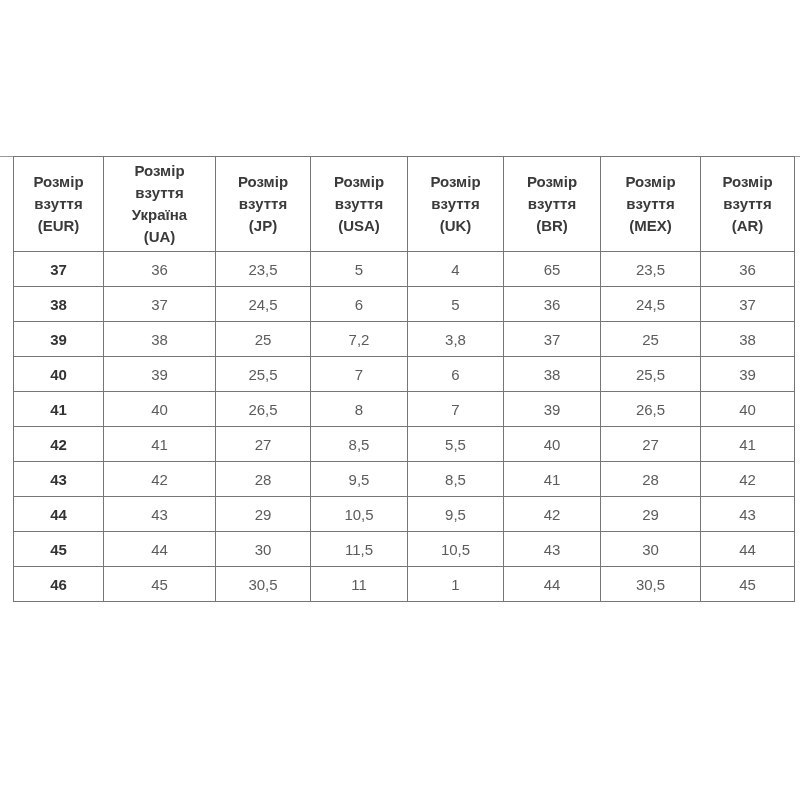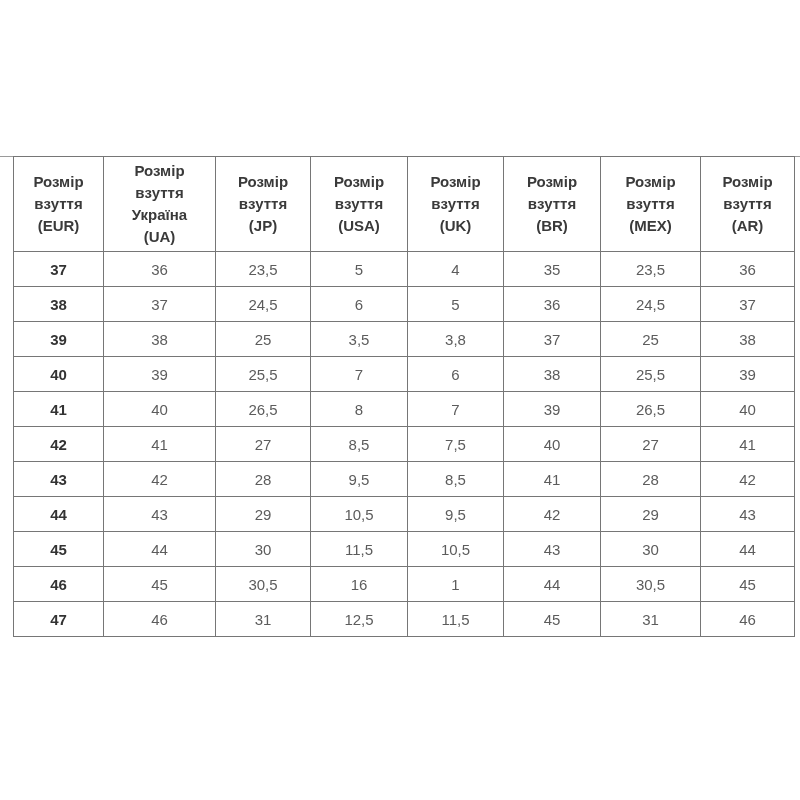--- a/index.html
+++ b/index.html
@@ -96,39 +96,39 @@
           <th scope="col">Розмір<br>взуття<br>(AR)</th>
         </tr>
     </thead>
     <tbody>
         <tr>
           <th scope="row">37</th>
           <td>36</td>
           <td>23,5</td>
           <td>5</td>
           <td>4</td>
-          <td>35</td>
+          <td>65</td>
           <td>23,5</td>
           <td>36</td>
         </tr>
         <tr>
           <th scope="row">38</th>
           <td>37</td>
           <td>24,5</td>
           <td>6</td>
           <td>5</td>
           <td>36</td>
           <td>24,5</td>
           <td>37</td>
         </tr>
         <tr>
           <th scope="row">39</th>
           <td>38</td>
           <td>25</td>
-          <td>3,5</td>
+          <td>7,2</td>
           <td>3,8</td>
           <td>37</td>
           <td>25</td>
           <td>38</td>
         </tr>
         <tr>
           <th scope="row">40</th>
           <td>39</td>
           <td>25,5</td>
           <td>7</td>
@@ -145,21 +145,21 @@
           <td>7</td>
           <td>39</td>
           <td>26,5</td>
           <td>40</td>
         </tr>
         <tr>
           <th scope="row">42</th>
           <td>41</td>
           <td>27</td>
           <td>8,5</td>
-          <td>7,5</td>
+          <td>5,5</td>
           <td>40</td>
           <td>27</td>
           <td>41</td>
         </tr>
         <tr>
           <th scope="row">43</th>
           <td>42</td>
           <td>28</td>
           <td>9,5</td>
           <td>8,5</td>
@@ -184,31 +184,21 @@
           <td>11,5</td>
           <td>10,5</td>
           <td>43</td>
           <td>30</td>
           <td>44</td>
         </tr>
         <tr>
           <th scope="row">46</th>
           <td>45</td>
           <td>30,5</td>
-          <td>16</td>
+          <td>11</td>
           <td>1</td>
           <td>44</td>
           <td>30,5</td>
           <td>45</td>
-        </tr>
-        <tr>
-          <th scope="row">47</th>
-          <td>46</td>
-          <td>31</td>
-          <td>12,5</td>
-          <td>11,5</td>
-          <td>45</td>
-          <td>31</td>
-          <td>46</td>
         </tr>
       </tbody>
   </table>
 </div>
 
 </body></html>

